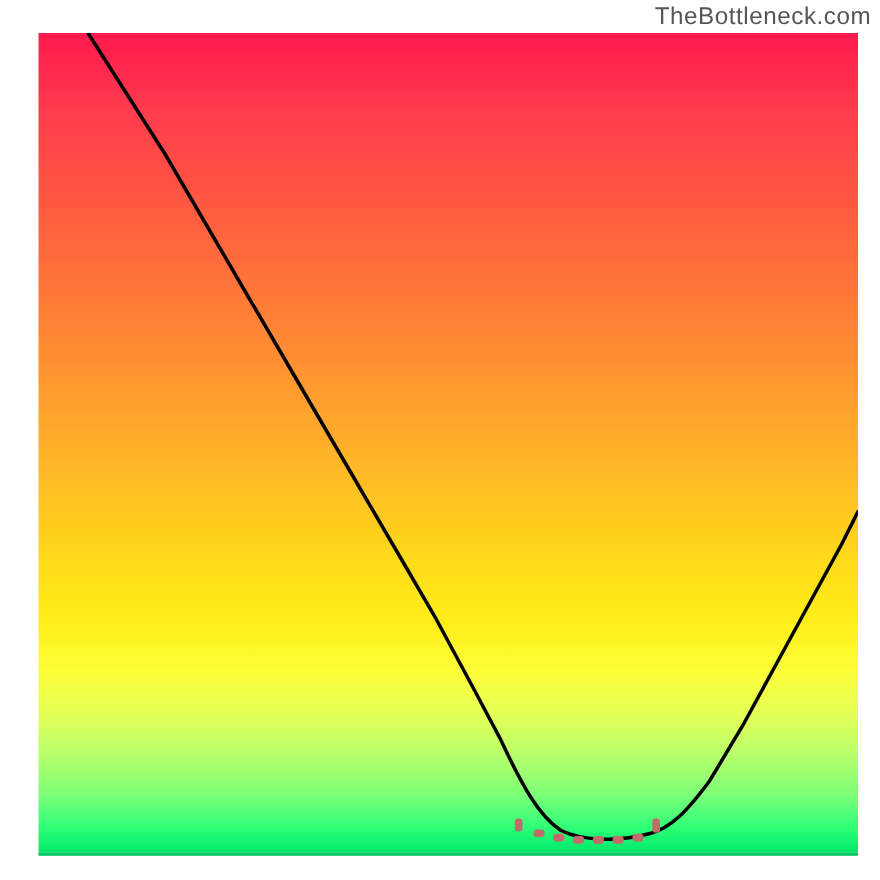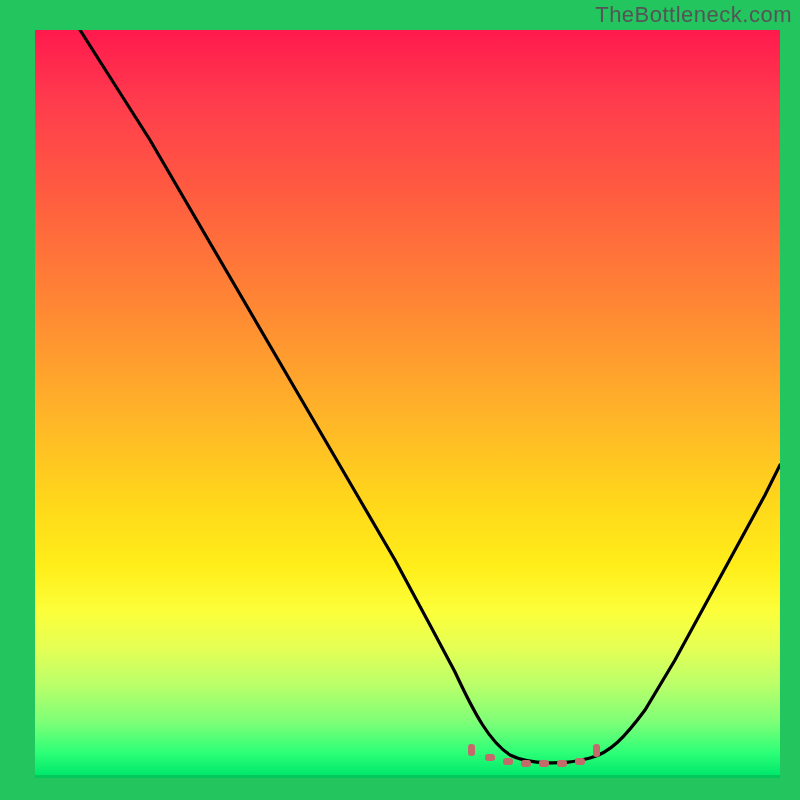--- a/index.html
+++ b/index.html
@@ -8,21 +8,21 @@
     width: 800px;
     height: 800px;
     background: #000;
     font-family: Arial, Helvetica, sans-serif;
     overflow: hidden;
   }
   .frame {
     position: relative;
     width: 800px;
     height: 800px;
-    background: #22c55e;
+    background: #ffffff;
   }
   .watermark {
     position: absolute;
     top: 2px;
     right: 8px;
     color: #555;
     font-size: 22px;
     font-weight: 500;
     letter-spacing: 0.5px;
     z-index: 5;

